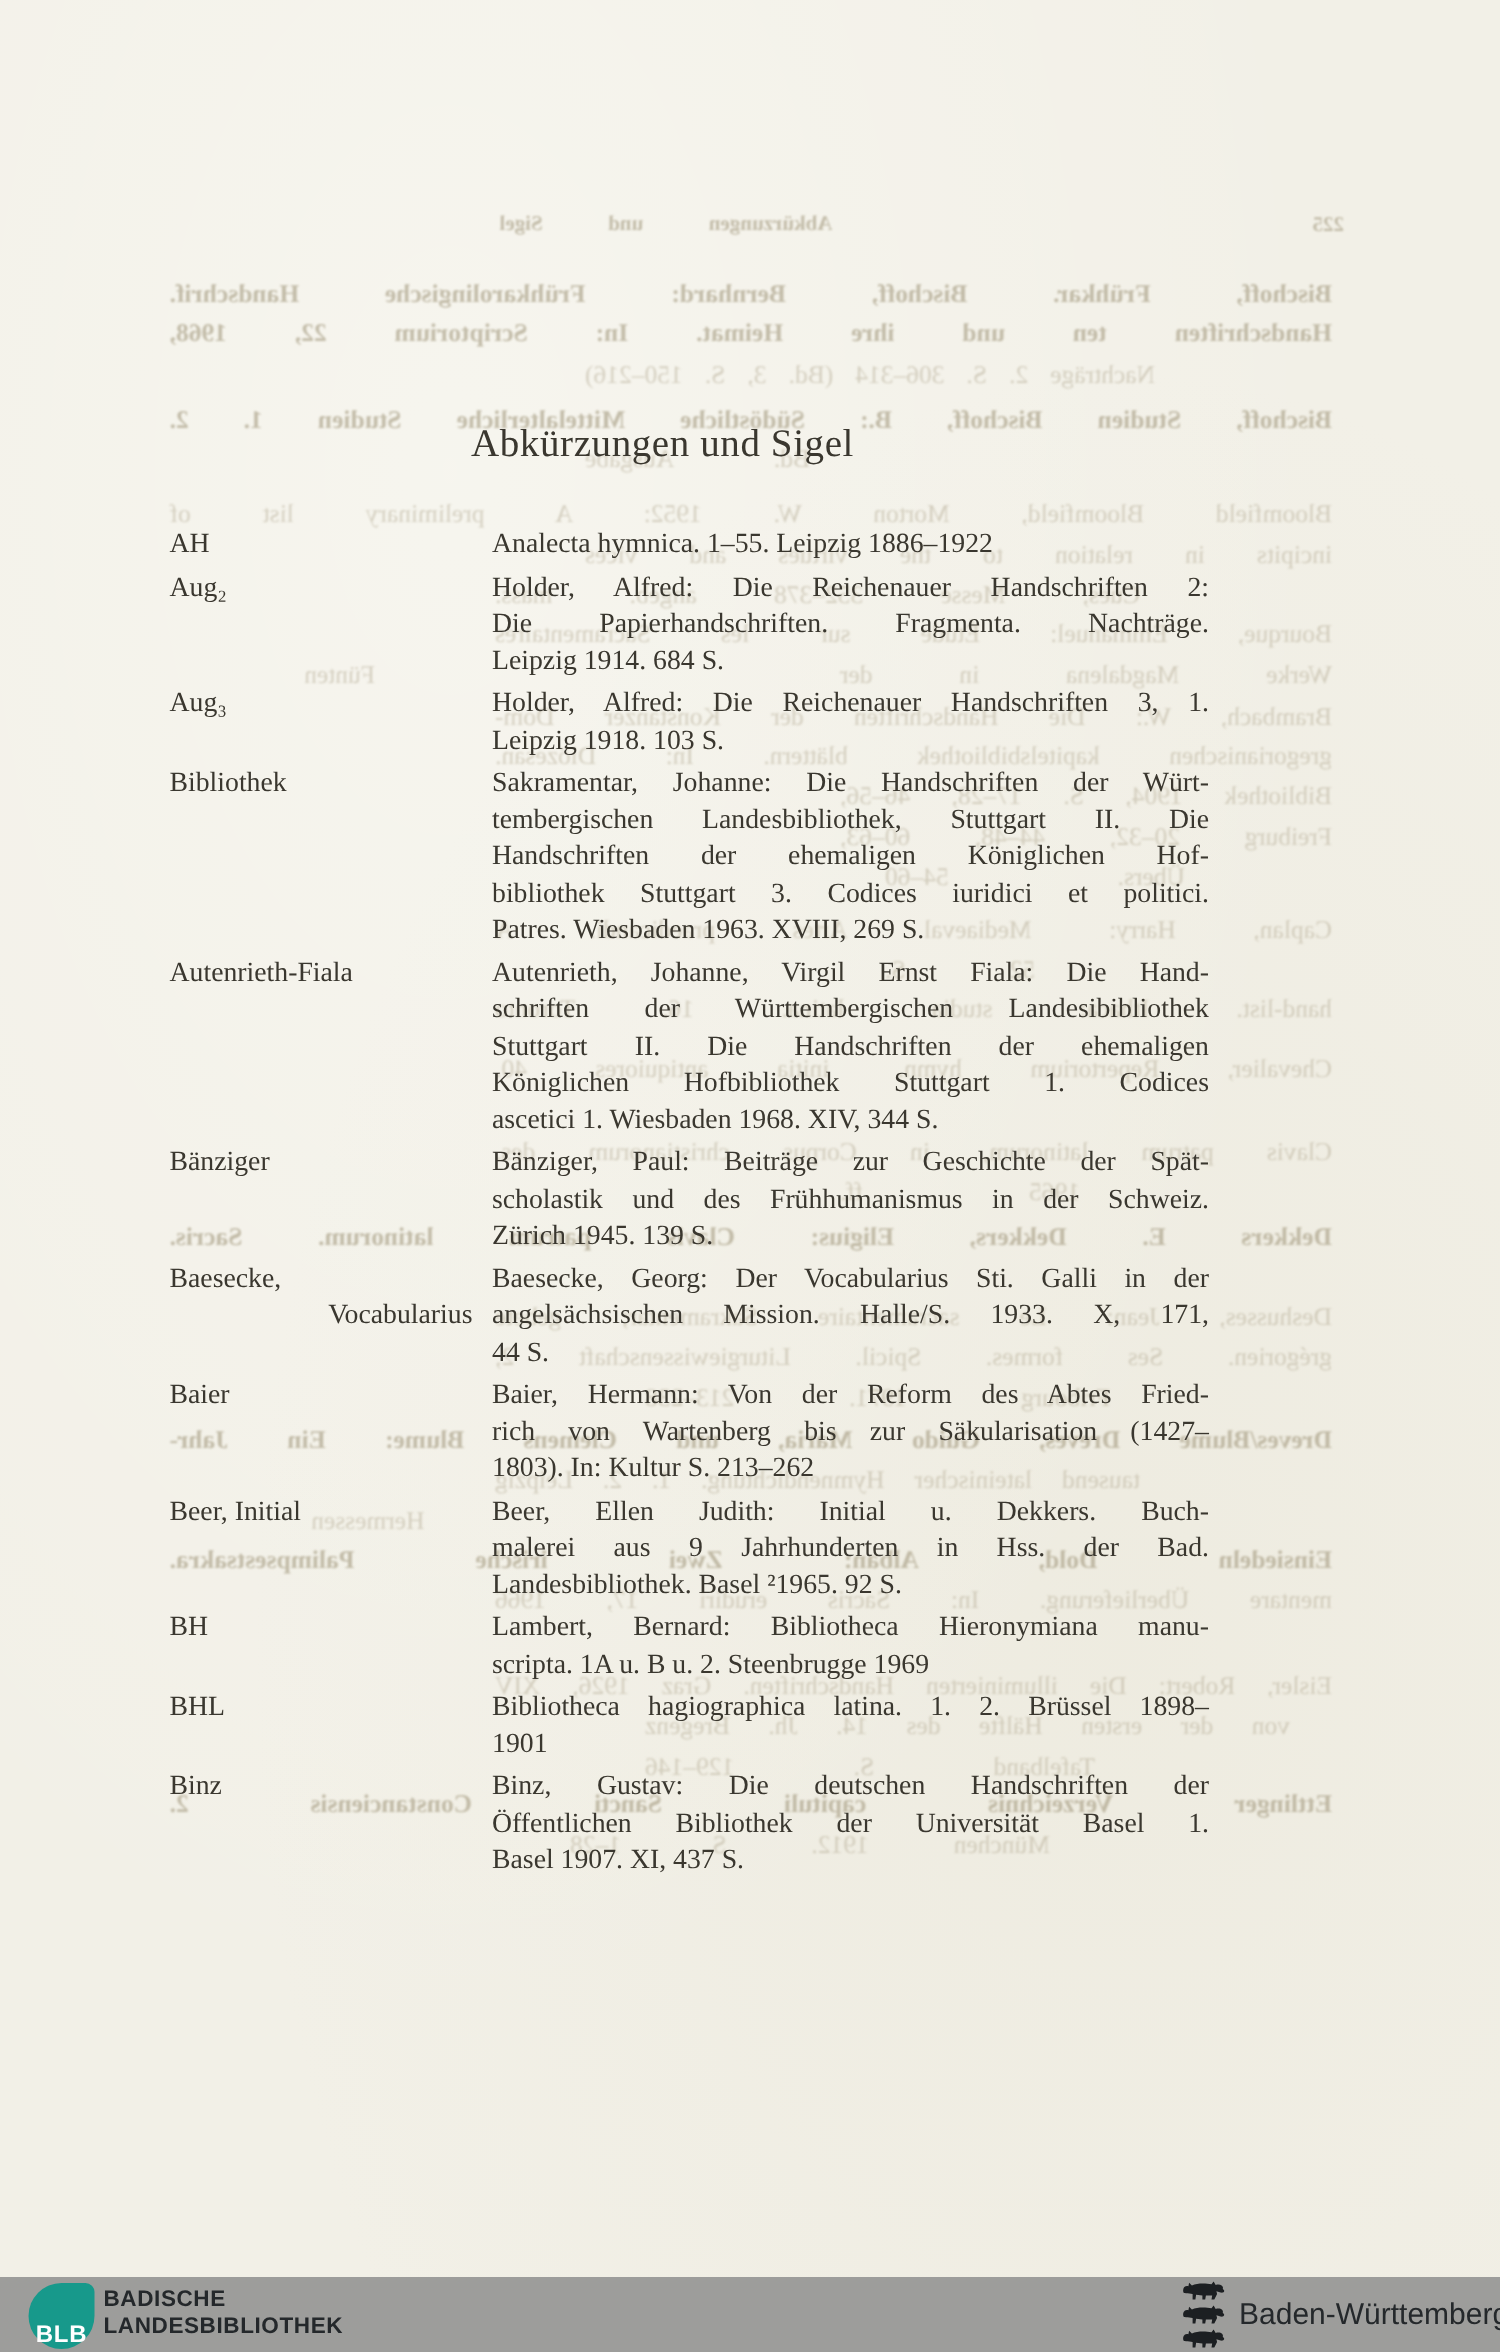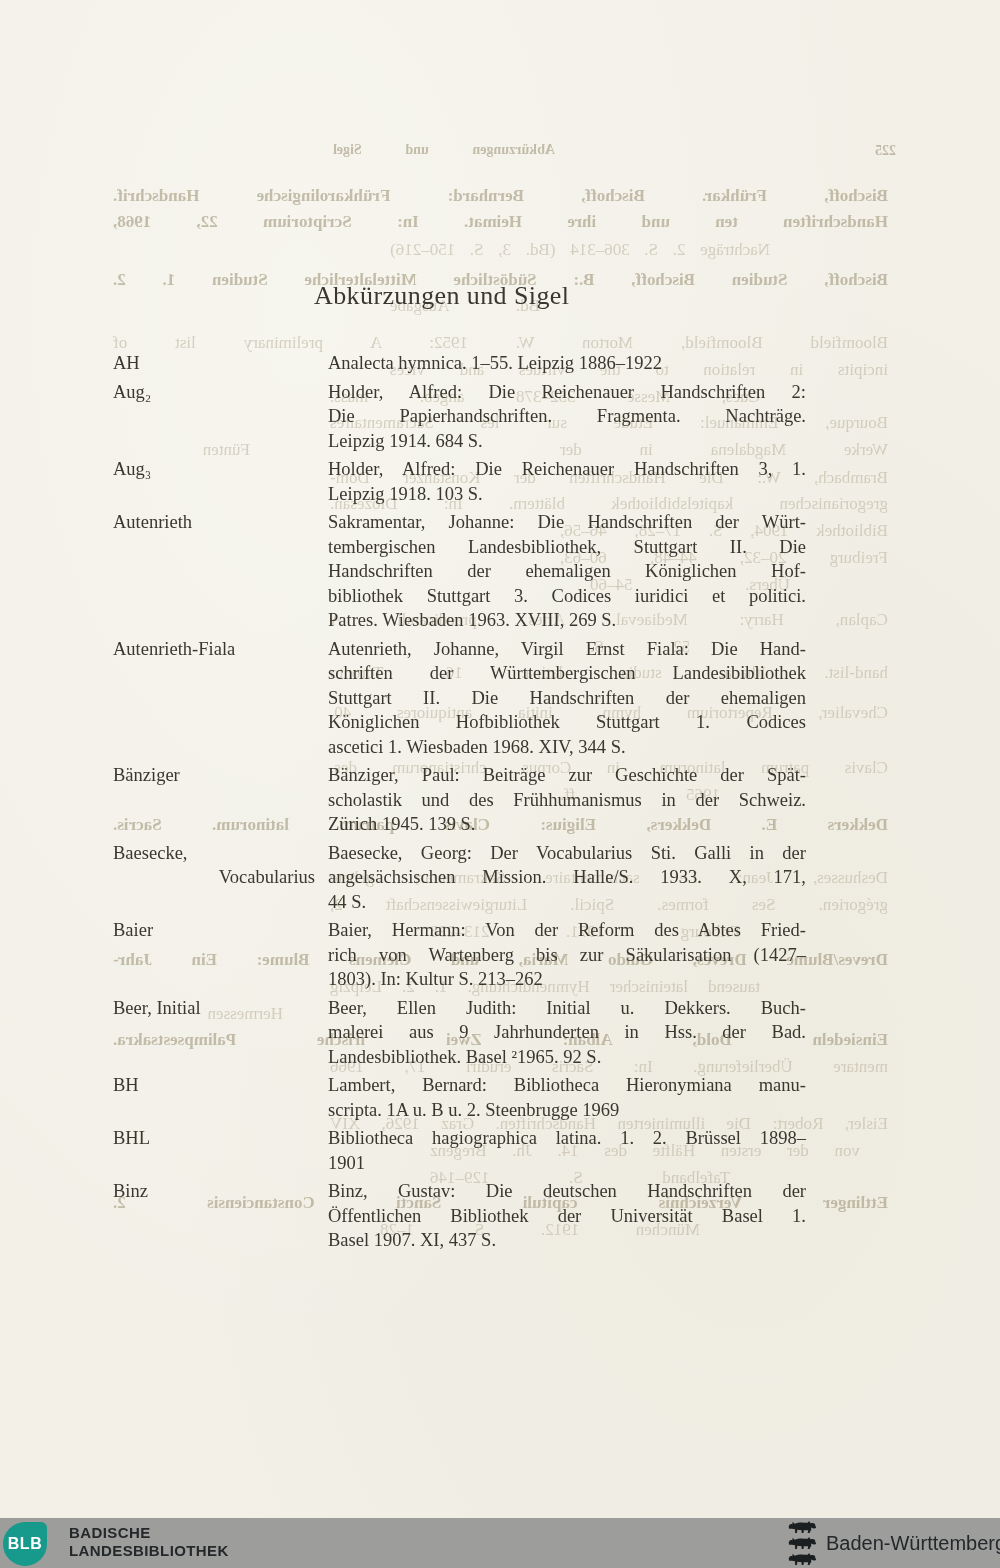--- a/index.html
+++ b/index.html
@@ -46,24 +46,24 @@
   .entry-desc{width:478px;flex:0 0 478px;}
   .line{text-align:justify;text-align-last:justify;}
   .line.last{text-align-last:left;}
   
   .footer-bar{
     position:absolute;left:0;top:1518px;width:1000px;height:50px;
     background:#9d9d9b;
     font-family:"Liberation Sans","DejaVu Sans",sans-serif;
   }
   .blb-logo{
-    position:absolute;left:3px;top:4px;width:44px;height:44px;
+    position:absolute;left:19px;top:4px;width:44px;height:44px;
     background:#17998b;
     border-radius:50% 6px 50% 50%;
-    display:flex;align-items:center;justify-content:center;
+    display:flex;align-items:flex-end;justify-content:center;
   }
   .blb-logo span{
     color:#ffffff;font-weight:bold;font-size:16px;letter-spacing:.5px;
   }
   .library-name{
     position:absolute;left:69px;top:6px;
     color:#24282b;font-weight:bold;font-size:15px;line-height:18px;letter-spacing:.4px;
   }
   .state-block{
     position:absolute;left:788px;top:0;height:50px;display:flex;align-items:center;
@@ -148,21 +148,21 @@
         <div class="entry-label">
           <div class="label-line">Aug₃</div>
         </div>
         <div class="entry-desc">
           <div class="line">Holder, Alfred: Die Reichenauer Handschriften 3, 1.</div>
           <div class="line last">Leipzig 1918. 103 S.</div>
         </div>
       </div>
       <div class="entry">
         <div class="entry-label">
-          <div class="label-line">Autenrieth</div>
+          <div class="label-line">Bibliothek</div>
         </div>
         <div class="entry-desc">
           <div class="line">Sakramentar, Johanne: Die Handschriften der Würt-</div>
           <div class="line">tembergischen Landesbibliothek, Stuttgart II. Die</div>
           <div class="line">Handschriften der ehemaligen Königlichen Hof-</div>
           <div class="line">bibliothek Stuttgart 3. Codices iuridici et politici.</div>
           <div class="line last">Patres. Wiesbaden 1963. XVIII, 269 S.</div>
         </div>
       </div>
       <div class="entry">

